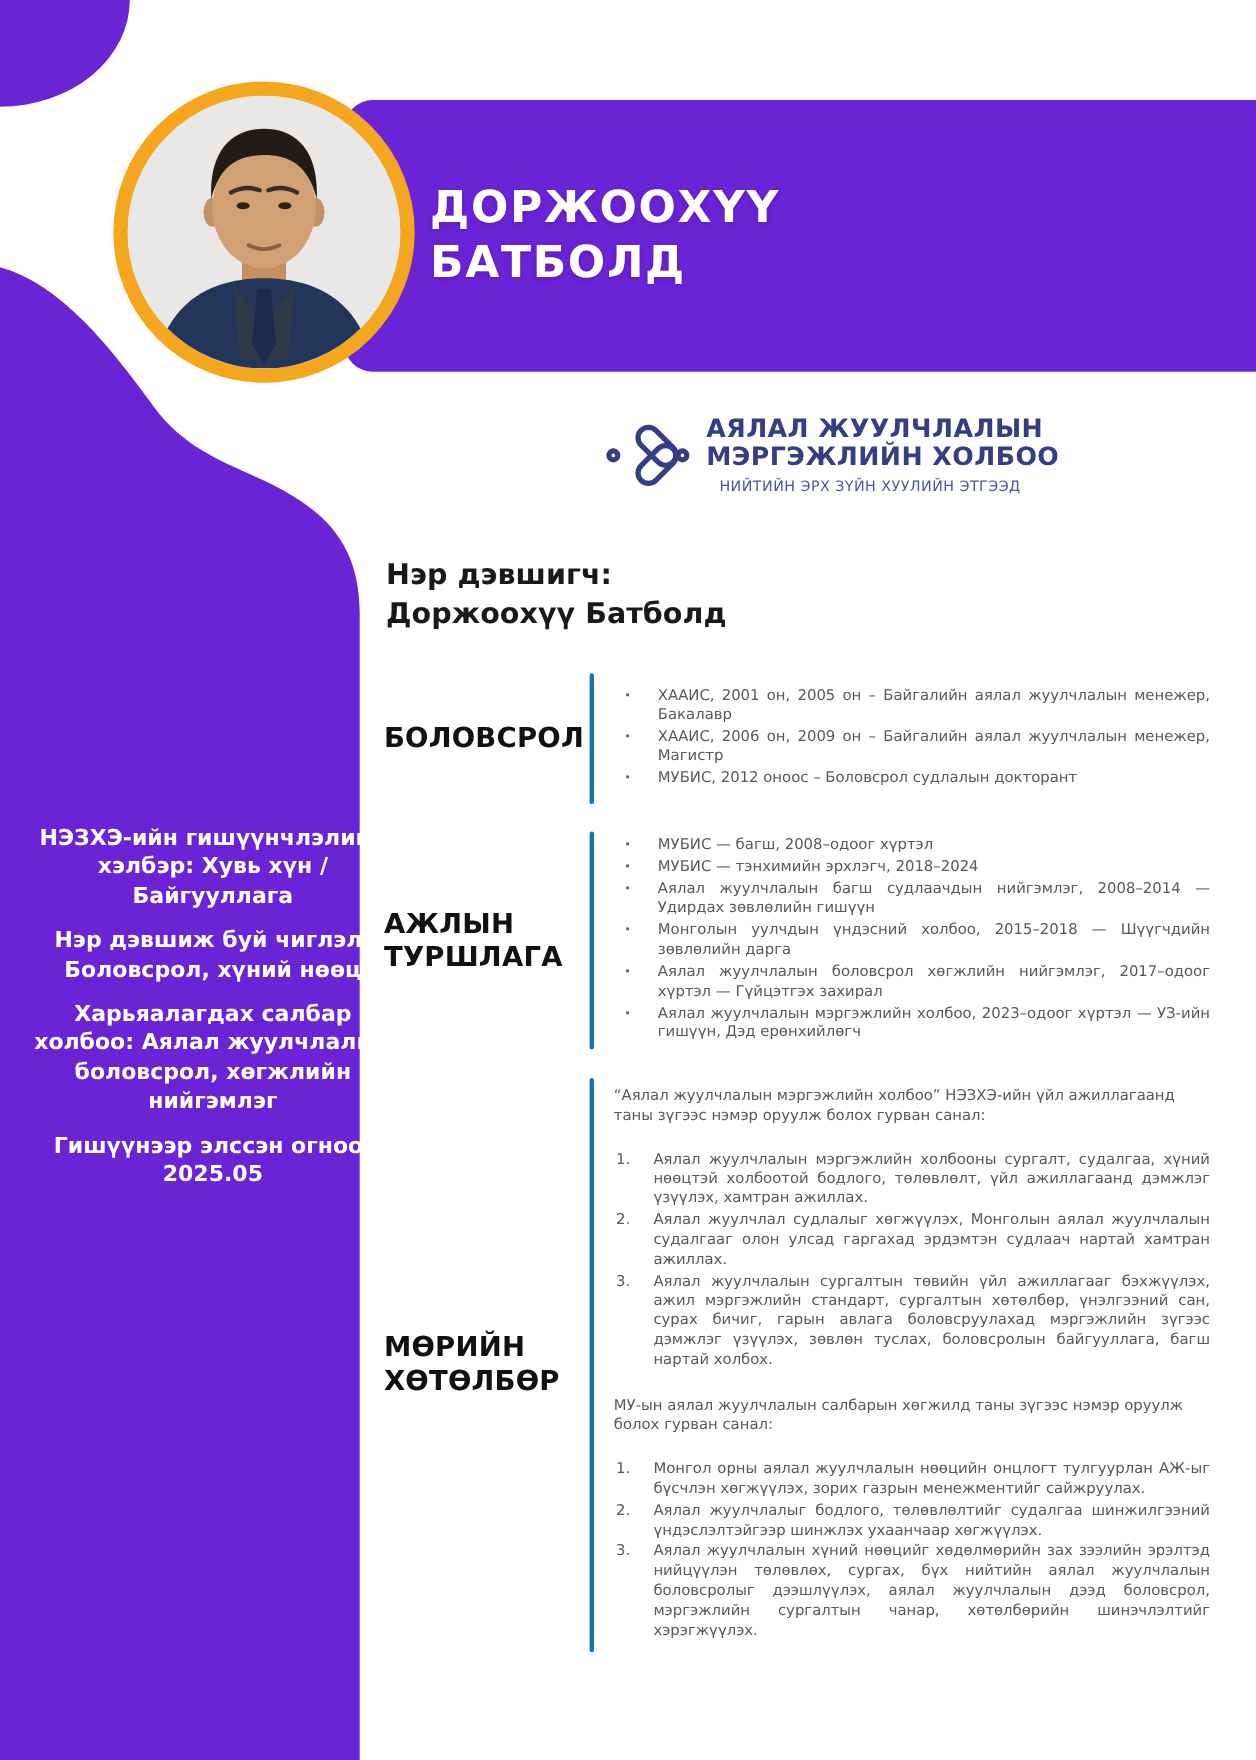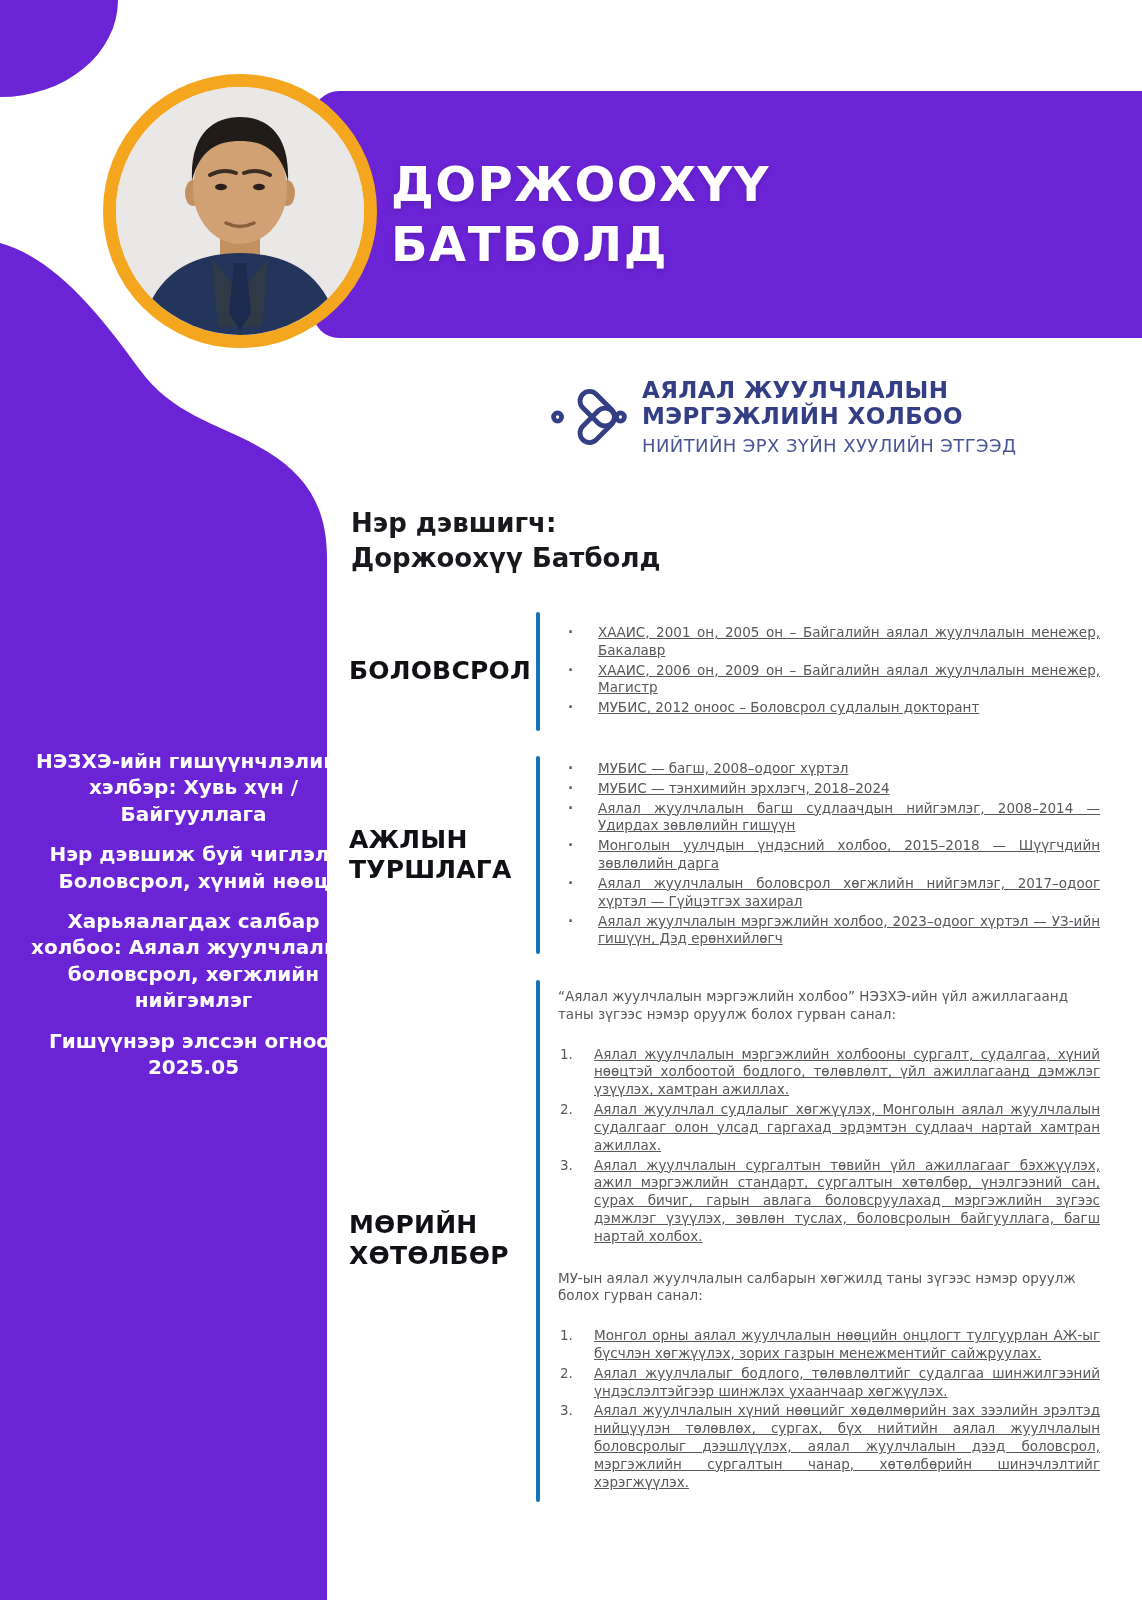--- a/index.html
+++ b/index.html
@@ -10,21 +10,21 @@
   .bg{position:absolute;left:0;top:0;width:1142px;height:1600px;z-index:0;}
   .shape-purple{fill:#6B23D6;}
 
   
   .header-band{
     position:absolute;left:313px;top:91px;right:0;height:247px;
     background:#6B23D6;border-radius:26px 0 0 26px;z-index:1;
     display:flex;align-items:center;
   }
   .header-band h1{
-    margin:0 0 0 78px;color:#ffffff;font-size:48px;font-weight:700;
+    margin:0 0 0 78px;color:#ffffff;font-size:40px;font-weight:700;
     line-height:1.24;letter-spacing:1.5px;text-shadow:0 2px 5px rgba(0,0,0,0.15);
   }
 
   
   .photo{
     position:absolute;left:103px;top:74px;width:248px;height:248px;
     border:13px solid #F5A61F;border-radius:50%;overflow:hidden;background:#EAE8E7;z-index:2;
   }
   .photo svg{display:block;width:100%;height:100%;}
 
@@ -35,21 +35,21 @@
   }
   .sidebar-info p{
     margin:0 0 14px 0;font-size:20px;font-weight:700;line-height:1.32;
   }
 
   
   .logo{position:absolute;left:551px;top:378px;display:flex;align-items:center;z-index:2;}
   .logo-knot{flex:0 0 auto;}
   .logo-textcol{margin-left:15px;}
   .logo-title{color:#333E85;font-size:23px;font-weight:700;line-height:1.12;letter-spacing:0.4px;}
-  .logo-tagline{color:#4A5694;font-size:18px;font-weight:400;letter-spacing:0.4px;margin-top:5px;}
+  .logo-tagline{color:#4A5694;font-size:13px;font-weight:400;letter-spacing:0.4px;margin-top:5px;margin-left:12px;}
 
   
   .candidate{
     position:absolute;left:351px;top:506px;z-index:2;
     color:#17191C;font-size:26px;font-weight:700;line-height:1.36;
   }
 
   
   .section{
     position:absolute;left:349px;width:751px;z-index:2;
@@ -63,29 +63,29 @@
     line-height:1.22;letter-spacing:0.2px;
   }
   .sec-divider{flex:0 0 4px;align-self:stretch;background:#1474BA;border-radius:2px;}
   .sec-body{flex:1 1 auto;padding-left:18px;color:#56585B;font-size:13.5px;line-height:1.32;}
   .sec-1 .sec-body{padding-top:12px;padding-bottom:12px;}
   .sec-2 .sec-body{padding-top:4px;padding-bottom:4px;}
   .sec-3 .sec-body{padding-top:8px;padding-bottom:8px;}
 
   ul.bullets{list-style:none;margin:0;padding:0;}
   ul.bullets li{
-    position:relative;padding-left:40px;margin:0 0 2px 0;text-align:justify;text-decoration:underline;
+    position:relative;padding-left:40px;margin:0 0 2px 0;text-align:justify;
   }
   ul.bullets li::before{
     content:"·";position:absolute;left:10px;top:0;font-weight:700;color:#56585B;
   }
 
   .intro{margin:0 0 22px 0;text-align:left;}
   .intro-2{margin:24px 0 22px 0;}
-  ol.numbered{list-style:none;margin:0;padding:0;counter-reset:item;text-decoration:underline;}
+  ol.numbered{list-style:none;margin:0;padding:0;counter-reset:item;}
   ol.numbered li{
     counter-increment:item;position:relative;padding-left:36px;margin:0 0 2px 0;text-align:justify;
   }
   ol.numbered li::before{
     content:counter(item) ".";position:absolute;left:2px;top:0;
   }
 </style>
 </head>
 <body>
 

